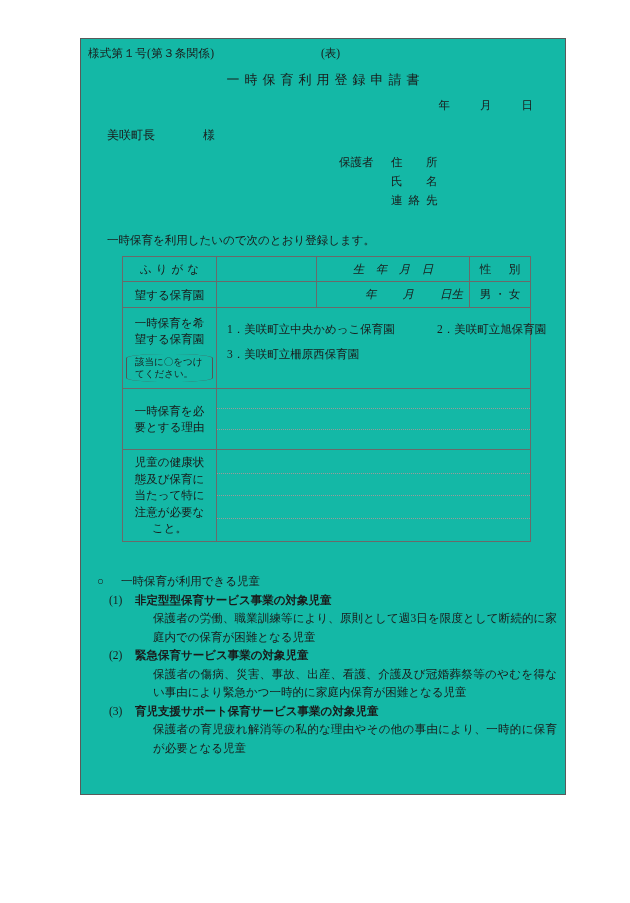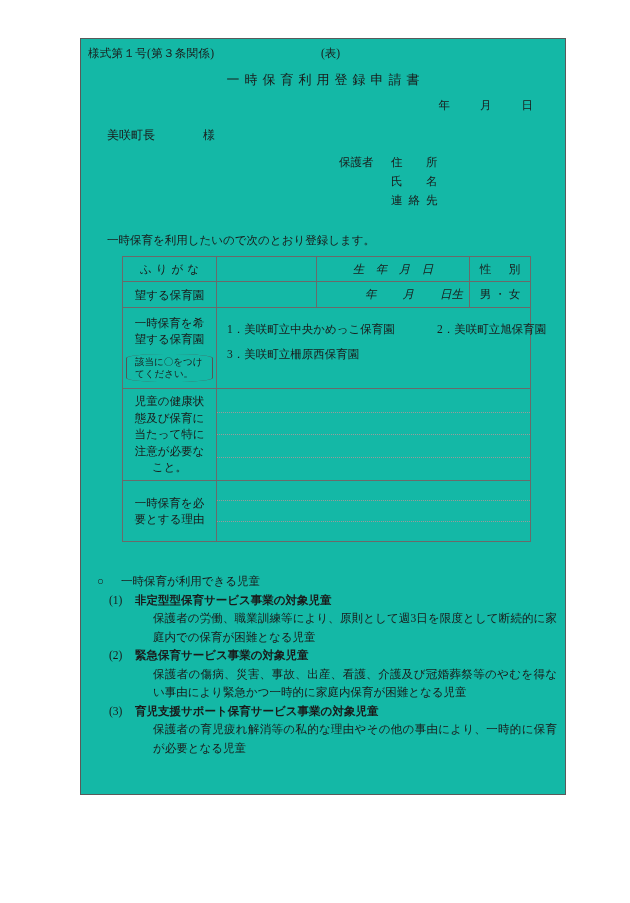--- a/index.html
+++ b/index.html
@@ -325,52 +325,52 @@
           <div class="nursery-row-line">
             <span class="nursery-item n-item-1">1．美咲町立中央かめっこ保育園</span><span class="nursery-item">2．美咲町立旭保育園</span>
           </div>
           <div class="nursery-row-line">
             <span class="nursery-item">3．美咲町立柵原西保育園</span>
           </div>
         </td>
       </tr>
 
       <tr>
+        <td class="lbl-cell reason-label" style="height:60px;">
+          <div class="lbl-wrap">
+            <div>一時保育を必</div>
+            <div>要とする理由</div>
+          </div>
+        </td>
+        <td class="writebox" colspan="3">
+          <div class="guides">
+            <i style="top:19px;"></i>
+            <i style="top:40px;"></i>
+          </div>
+        </td>
+      </tr>
+
+      <tr>
         <td class="lbl-cell health-label" style="height:91px;">
           <div class="lbl-wrap">
             <div>児童の健康状</div>
             <div>態及び保育に</div>
             <div>当たって特に</div>
             <div>注意が必要な</div>
             <div>こと。</div>
           </div>
         </td>
         <td class="writebox" colspan="3">
           <div class="guides">
             <i style="top:23px;"></i>
             <i style="top:45px;"></i>
             <i style="top:68px;"></i>
           </div>
         </td>
       </tr>
-
-      <tr>
-        <td class="lbl-cell reason-label" style="height:60px;">
-          <div class="lbl-wrap">
-            <div>一時保育を必</div>
-            <div>要とする理由</div>
-          </div>
-        </td>
-        <td class="writebox" colspan="3">
-          <div class="guides">
-            <i style="top:19px;"></i>
-            <i style="top:40px;"></i>
-          </div>
-        </td>
-      </tr>
     </tbody>
   </table>
 
   <div id="notes">
     <div class="note-head">
       <span class="mark">○</span><span>一時保育が利用できる児童</span>
     </div>
 
     <div class="note-item">
       <span class="num">(1)</span><span class="itxt">非定型型保育サービス事業の対象児童</span>

